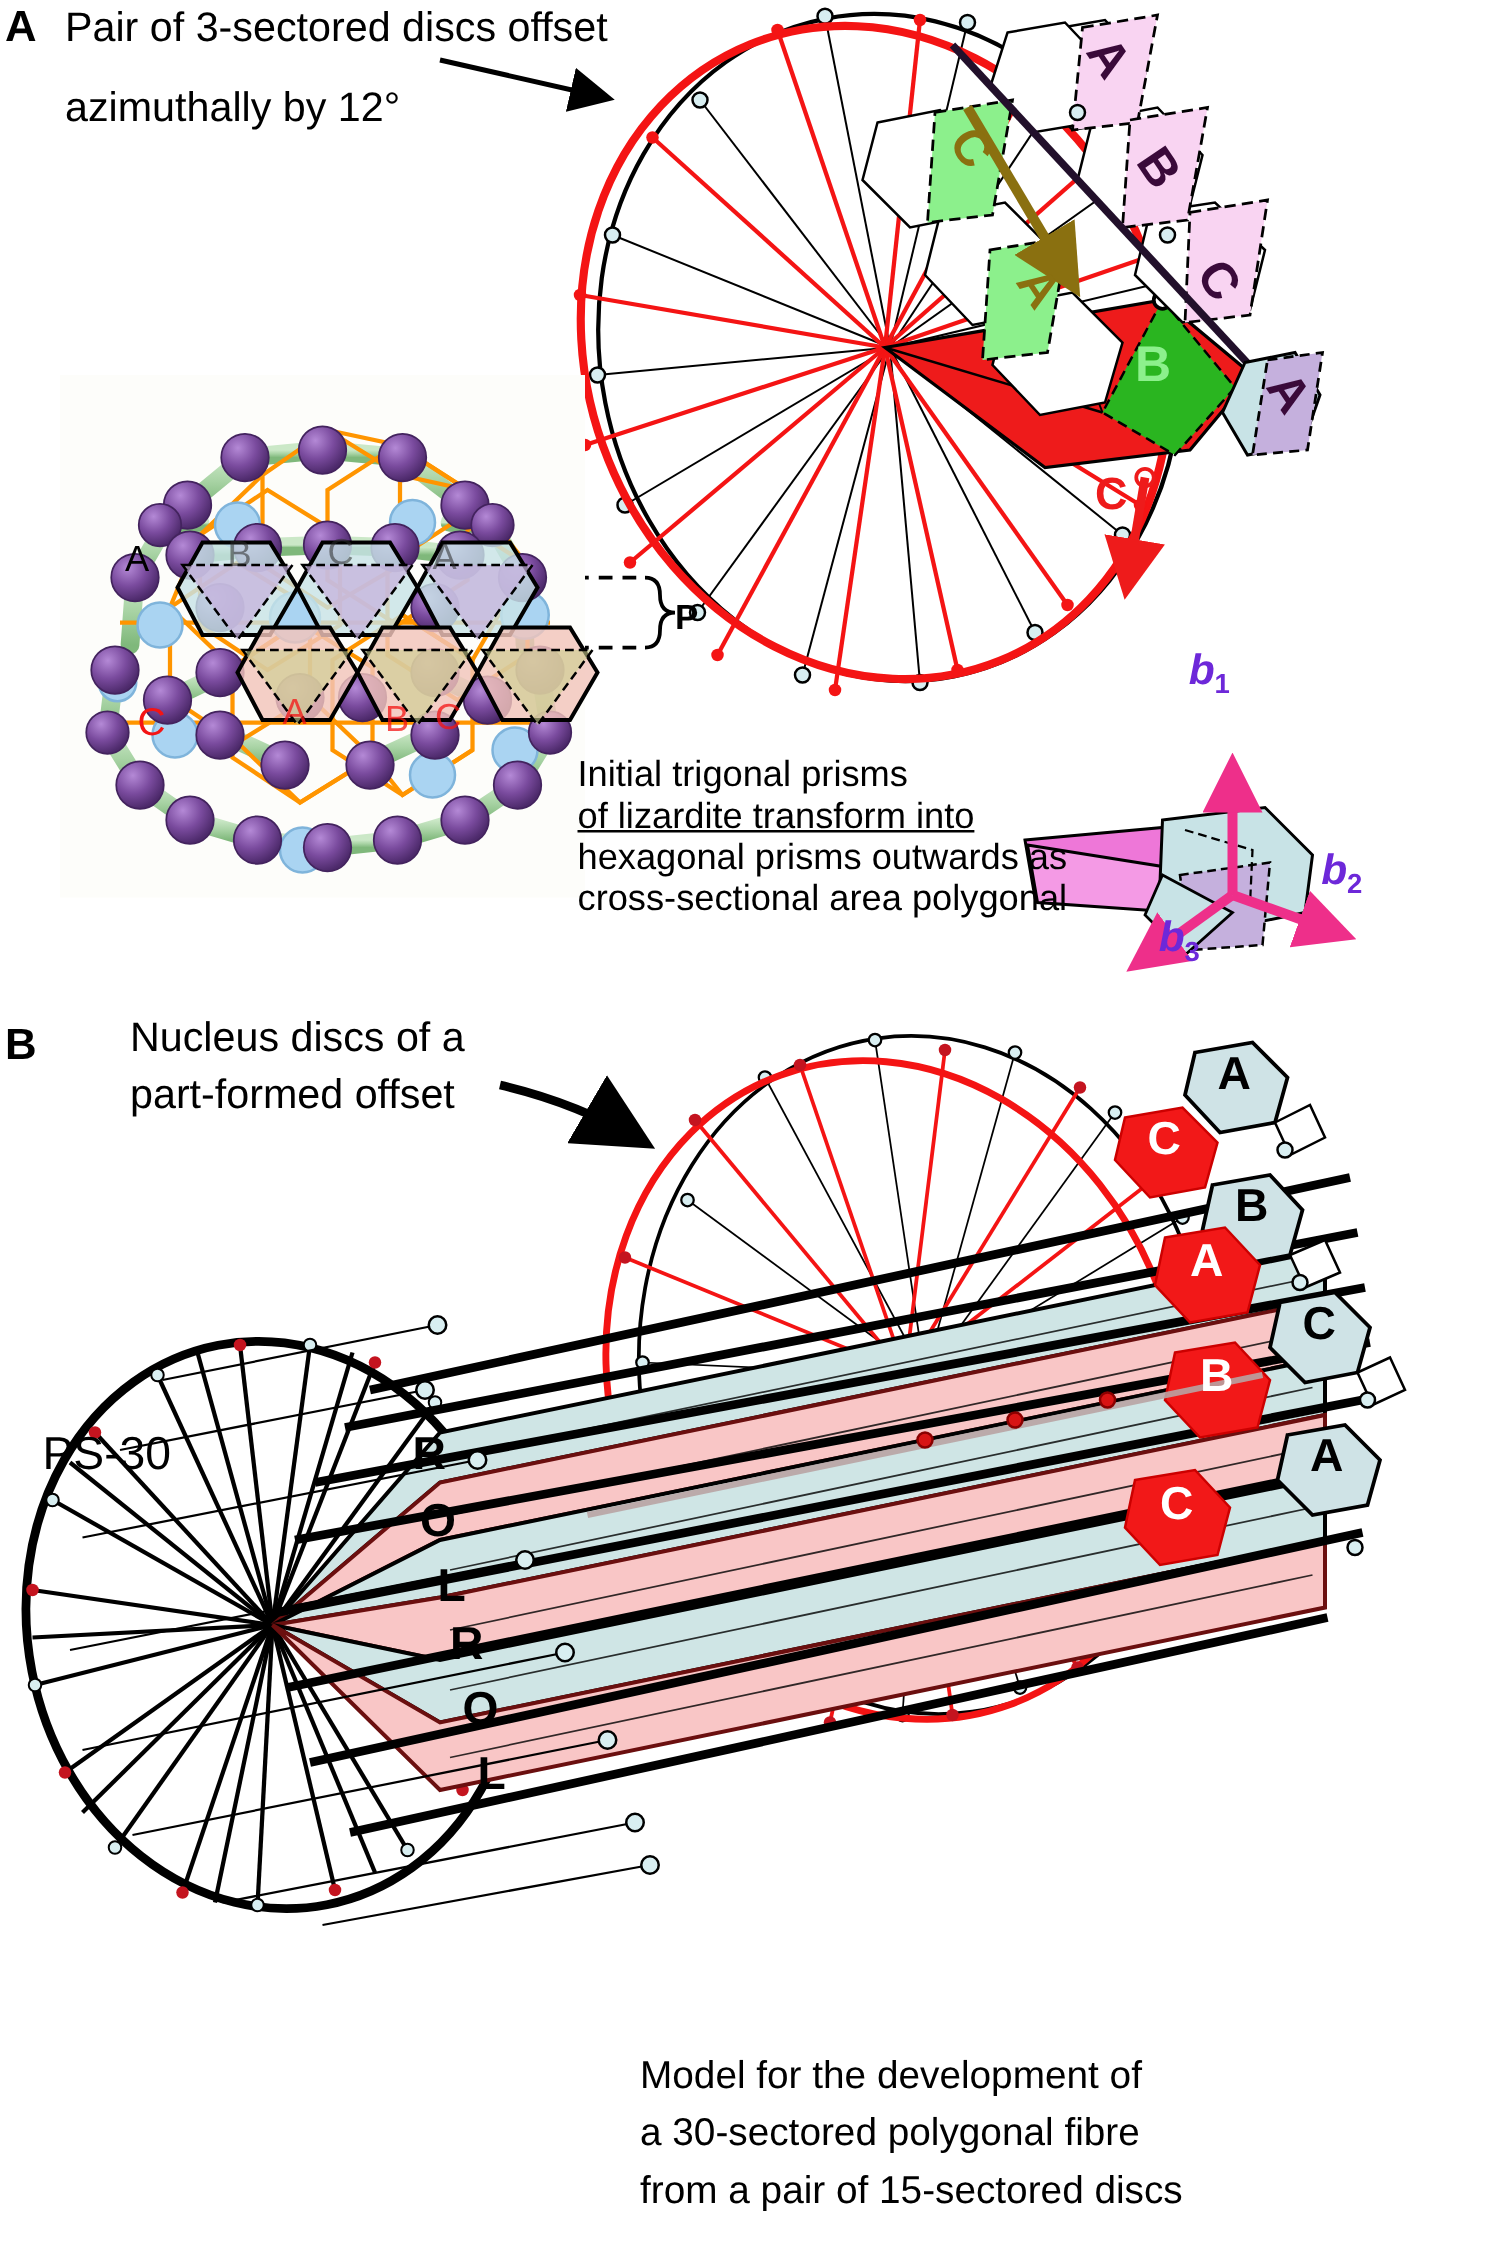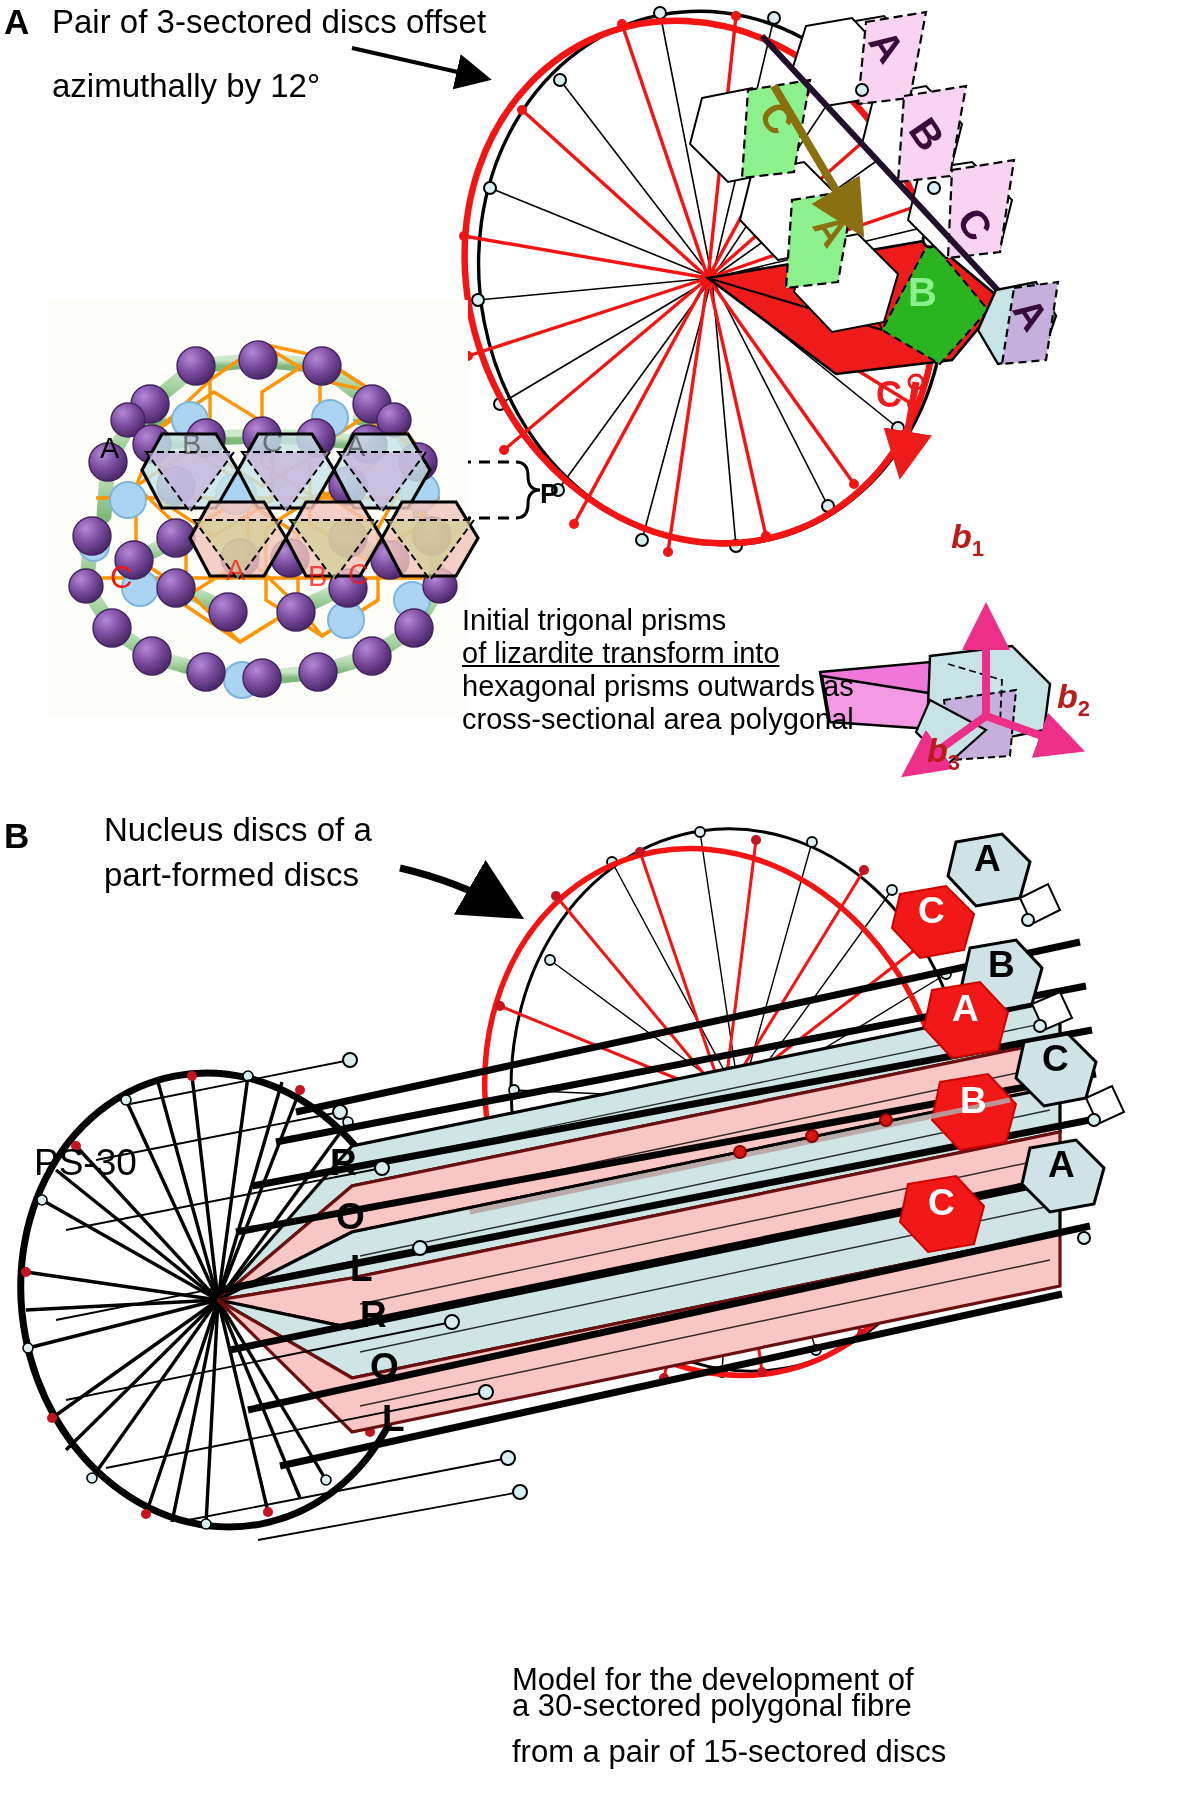--- a/index.html
+++ b/index.html
@@ -7,21 +7,21 @@
        font-family:"Liberation Sans",sans-serif;color:#000;overflow:hidden;}
   .fig{position:absolute;left:0;top:0;width:1200px;height:1802px;}
   svg{position:absolute;left:0;top:0;}
   .txt{position:absolute;white-space:pre;}
   .panel-letter{font-weight:bold;font-size:35px;line-height:1;}
   .head{font-size:33px;line-height:40px;}
   .cap{font-size:29px;line-height:33px;}
   .capB{font-size:31px;line-height:39px;}
   .psl{font-size:37px;}
   .pbr{font-weight:bold;font-size:28px;}
-  .bvec{font-weight:bold;font-style:italic;font-size:34px;color:#b91c1c;}
+  .bvec{font-weight:bold;font-style:italic;font-size:34px;color:#6d28d9;}
   .bvec sub{font-size:22px;font-style:normal;font-weight:bold;}
 </style>
 </head>
 <body>
 
 <div class="fig">
 
 <svg width="1200" height="1802" viewBox="0 0 1200 1802">
   <defs>
     <marker id="arrHead" markerWidth="9" markerHeight="9" refX="7" refY="4.5" orient="auto">
@@ -611,25 +611,25 @@
 <div class="txt" style="left:182px;top:428px;font-size:29px;color:#2b2b2b;opacity:0.55;">B</div>
 <div class="txt" style="left:262px;top:426px;font-size:29px;color:#2b2b2b;opacity:0.55;">C</div>
 <div class="txt" style="left:346px;top:430px;font-size:29px;color:#2b2b2b;opacity:0.55;">A</div>
 <div class="txt" style="left:110px;top:560px;font-size:31px;color:#f41414;">C</div>
 <div class="txt" style="left:226px;top:554px;font-size:29px;color:#f41414;opacity:0.75;">A</div>
 <div class="txt" style="left:308px;top:560px;font-size:29px;color:#f41414;opacity:0.75;">B</div>
 <div class="txt" style="left:348px;top:558px;font-size:29px;color:#f41414;opacity:0.75;">C</div>
 
 <div class="txt panel-letter" style="left:4px;top:818px;">B</div>
 <div class="txt head" style="left:104px;top:810px;">Nucleus discs of a</div>
-<div class="txt head" style="left:104px;top:855px;">part-formed discs</div>
+<div class="txt head" style="left:104px;top:855px;">part-formed offset</div>
 
 <div class="txt psl" style="left:34px;top:1142px;">PS-30</div>
 
-<div class="txt capB" style="left:512px;top:1640px;margin-top:20px;">Model for the development of</div>
+<div class="txt capB" style="left:512px;top:1640px;">Model for the development of</div>
 <div class="txt capB" style="left:512px;top:1686px;">a 30-sectored polygonal fibre</div>
 <div class="txt capB" style="left:512px;top:1732px;">from a pair of 15-sectored discs</div>
 
 <div class="txt" style="left:330px;top:1142px;font-size:37px;font-weight:bold;">R</div>
 <div class="txt" style="left:336px;top:1196px;font-size:37px;font-weight:bold;">O</div>
 <div class="txt" style="left:350px;top:1248px;font-size:37px;font-weight:bold;">L</div>
 <div class="txt" style="left:360px;top:1294px;font-size:37px;font-weight:bold;">R</div>
 <div class="txt" style="left:370px;top:1346px;font-size:37px;font-weight:bold;">O</div>
 <div class="txt" style="left:382px;top:1398px;font-size:37px;font-weight:bold;">L</div>
 

